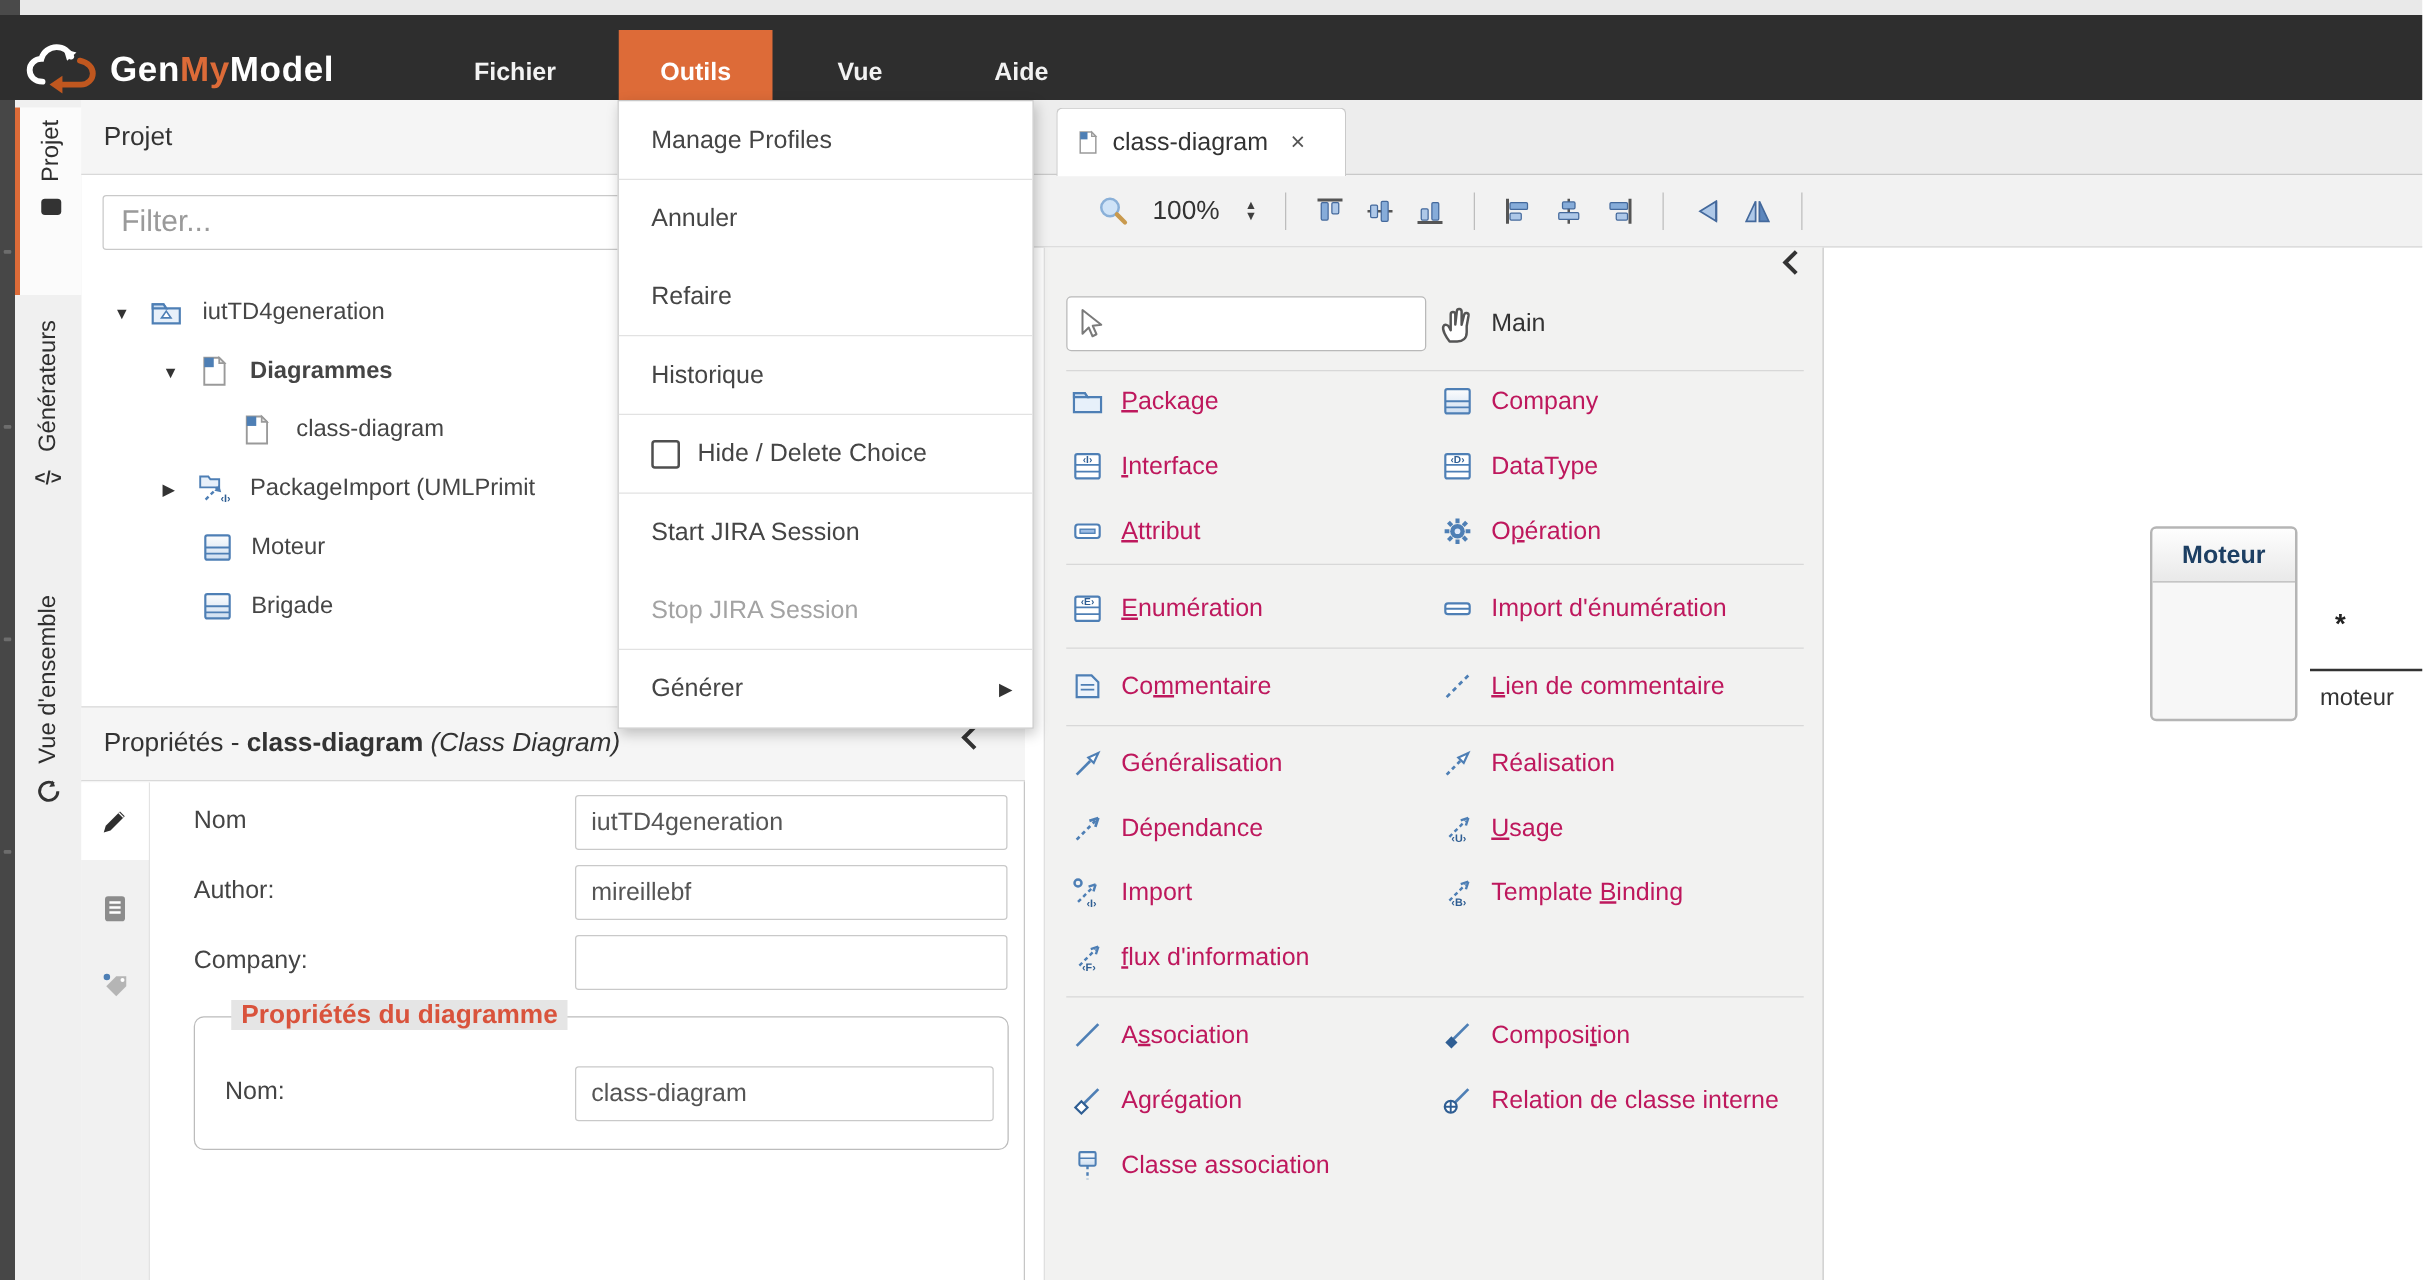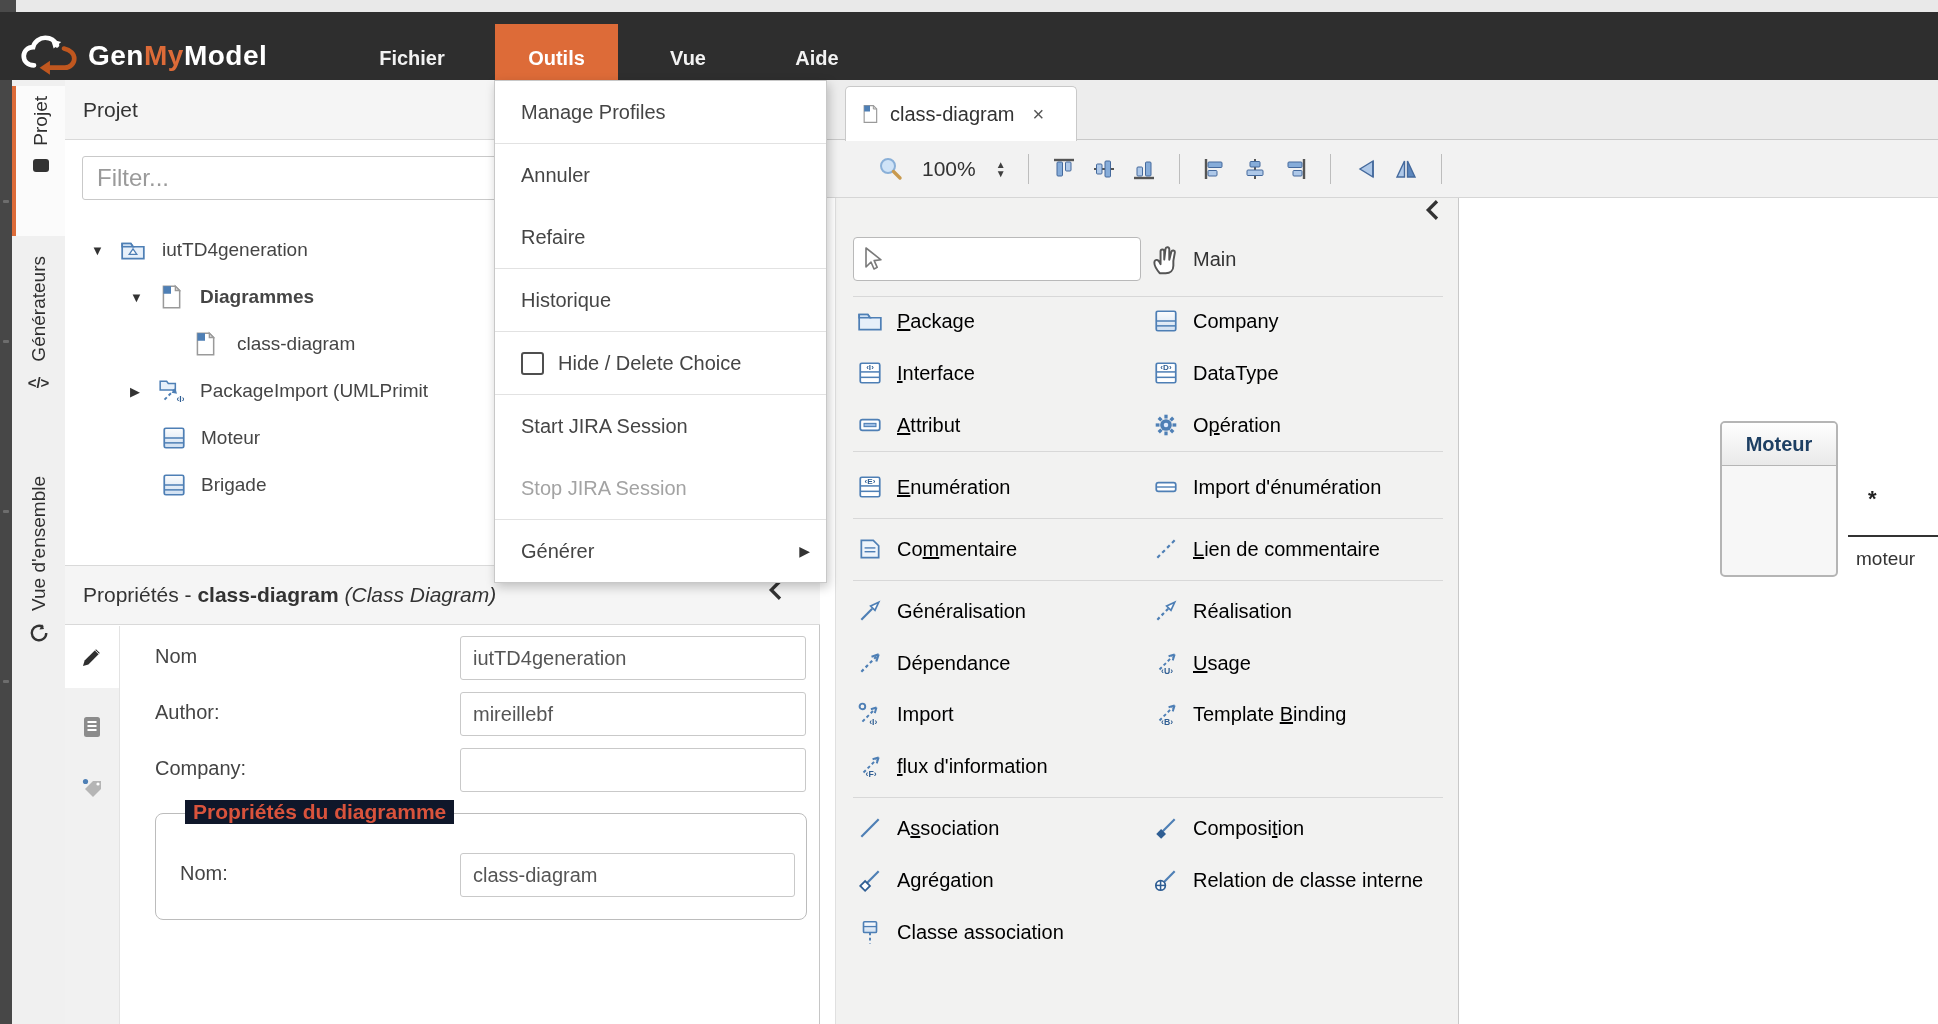--- a/index.html
+++ b/index.html
@@ -48,21 +48,21 @@
   .props-header{left:65px;top:565px;width:755px;height:60px;background:#f5f5f5;border-top:1px solid #d9d9d9;
                 border-bottom:1px solid #d9d9d9;box-sizing:border-box;line-height:58px;padding-left:18px;
                 font-size:21px;color:#333}
   .props-rail{left:65px;top:626px;width:55px;height:398px;background:#f1f1f1;border-right:1px solid #e3e3e3;box-sizing:border-box}
   .props-rail-item{position:absolute;left:0;width:54px;height:62px;display:flex;align-items:center;justify-content:center}
   .props-rail-item.active{background:#fff}
   .plabel{font-size:20px;color:#444}
   .pinput{border:1px solid #c9c9c9;border-radius:3px;font-size:20px;color:#555;padding:0 12px;
           box-sizing:border-box;height:44px;width:346px;font-family:"Liberation Sans",sans-serif;background:#fff}
   .fieldset{left:155px;top:813px;width:652px;height:107px;border:1px solid #bcbcbc;border-radius:8px;box-sizing:border-box}
-  .legend{left:185px;top:800px;background:#0f172a;padding:0 8px;font-size:21px;font-weight:bold;color:#d9533c}
+  .legend{left:185px;top:800px;background:#e5e5e5;padding:0 8px;font-size:21px;font-weight:bold;color:#d9533c}
 
   
   .dropdown{left:494px;top:80px;width:333px;background:#fff;border:1px solid #c8c8c8;
             box-shadow:2px 4px 10px rgba(0,0,0,.22);z-index:60;box-sizing:border-box}
   .ditem{height:62px;display:flex;align-items:center;padding:0 26px;font-size:20px;color:#454545;position:relative}
   .ditem.disabled{color:#a3a3a3}
   .dsep{height:1px;background:#e2e2e2;margin:0}
   .dcheck{width:19px;height:19px;border:2px solid #4f4f4f;border-radius:3px;margin-right:14px;background:#fff}
   .darrow{position:absolute;right:16px;font-size:14px;color:#333}
 
@@ -81,21 +81,21 @@
 
   
   .palette{left:835px;top:198px;width:624px;height:826px;background:#f2f2f1;border-right:1px solid #c9c9c9;
            border-left:1px solid #e0e0e0;box-sizing:border-box}
   .collapse{left:1425px;top:200px;z-index:4}
   .selbox{position:absolute;left:17px;top:39px;width:288px;height:44px;background:#fff;border:1px solid #b9b9b9;
           border-radius:4px;display:flex;align-items:center;padding-left:8px;box-sizing:border-box}
   .prow{position:absolute;width:624px;height:42px}
   .pcell{position:absolute;top:0;height:42px;display:flex;align-items:center;gap:14px}
   .cl{left:21px}.cr{left:317px}
-  .plab{font-size:20px;color:#000000;white-space:nowrap}
+  .plab{font-size:20px;color:#be185d;white-space:nowrap}
   .psep{position:absolute;left:17px;width:590px;height:1px;background:#d8d8d8}
   .pi{flex:none}
   .mainlab{font-size:20px;color:#333}
 
   
   .umlbox{left:1720px;top:421px;width:118px;height:156px;border:2px solid #b5b5b5;border-radius:5px;
           background:#f7f7f7;box-sizing:border-box;overflow:hidden}
   .umltitle{height:42px;background:linear-gradient(#fefefe,#e9e9e9);border-bottom:1px solid #b5b5b5;
             display:flex;align-items:center;justify-content:center;font-size:20px;font-weight:bold;color:#1d3f63}
   .assocline{left:1848px;top:535px;width:90px;height:2px;background:#333}

